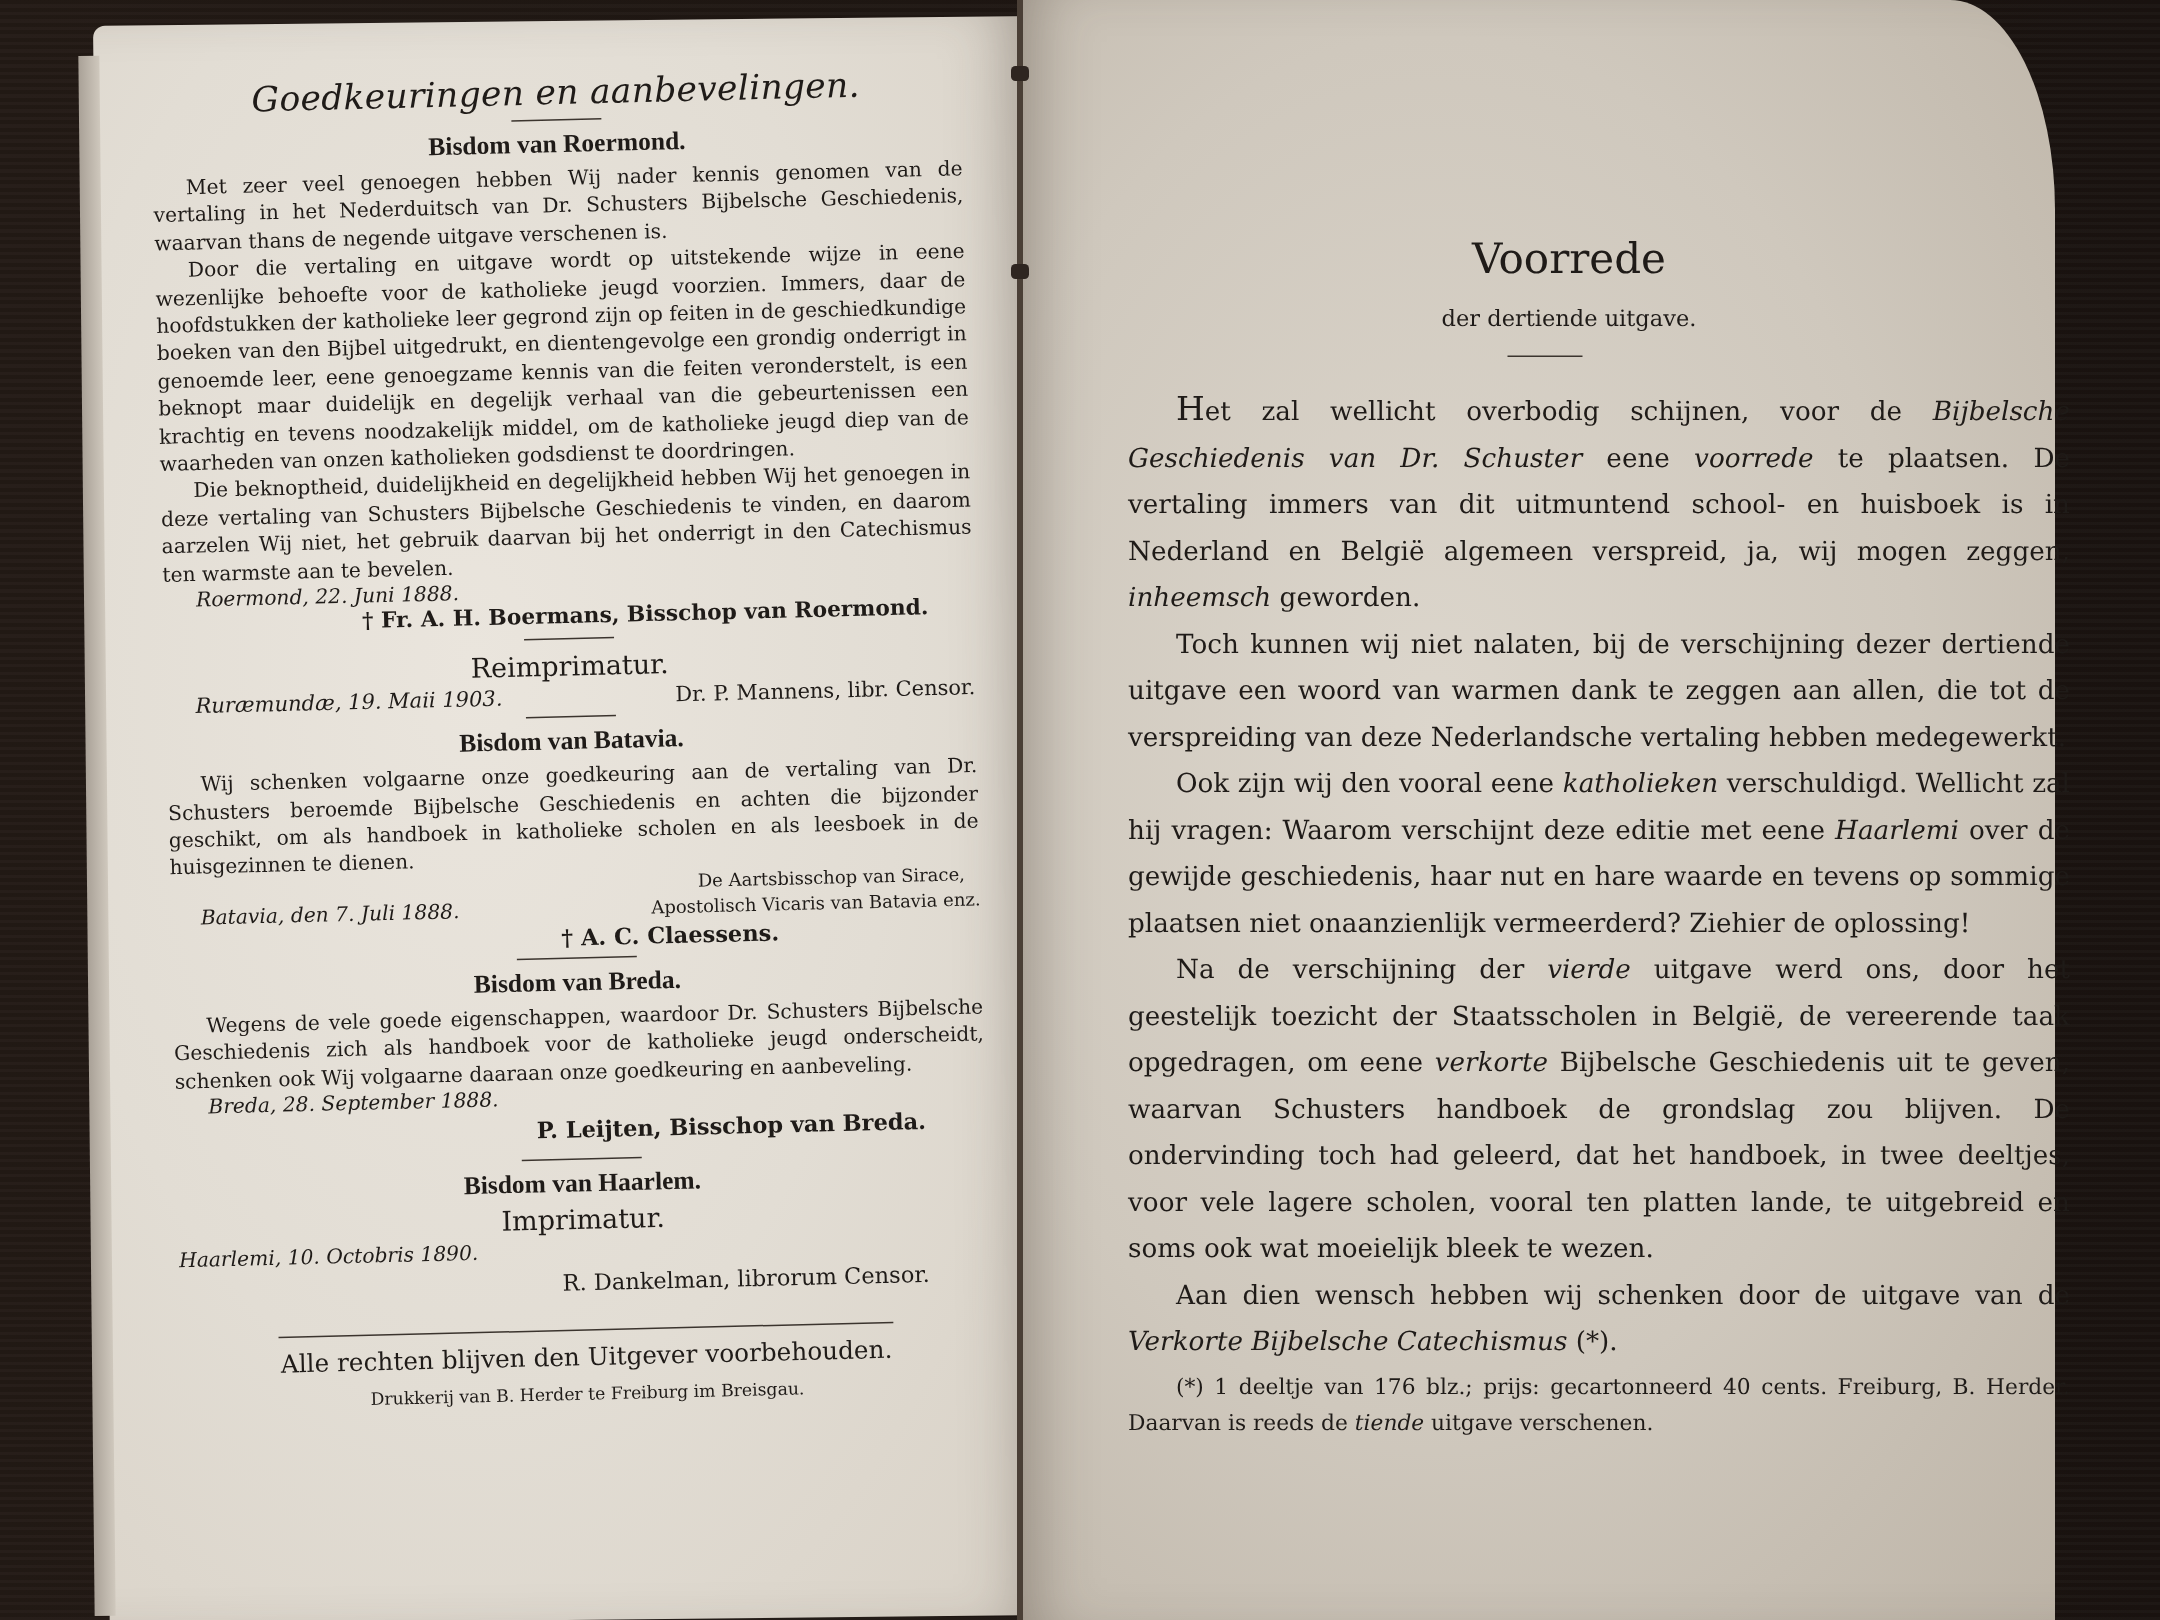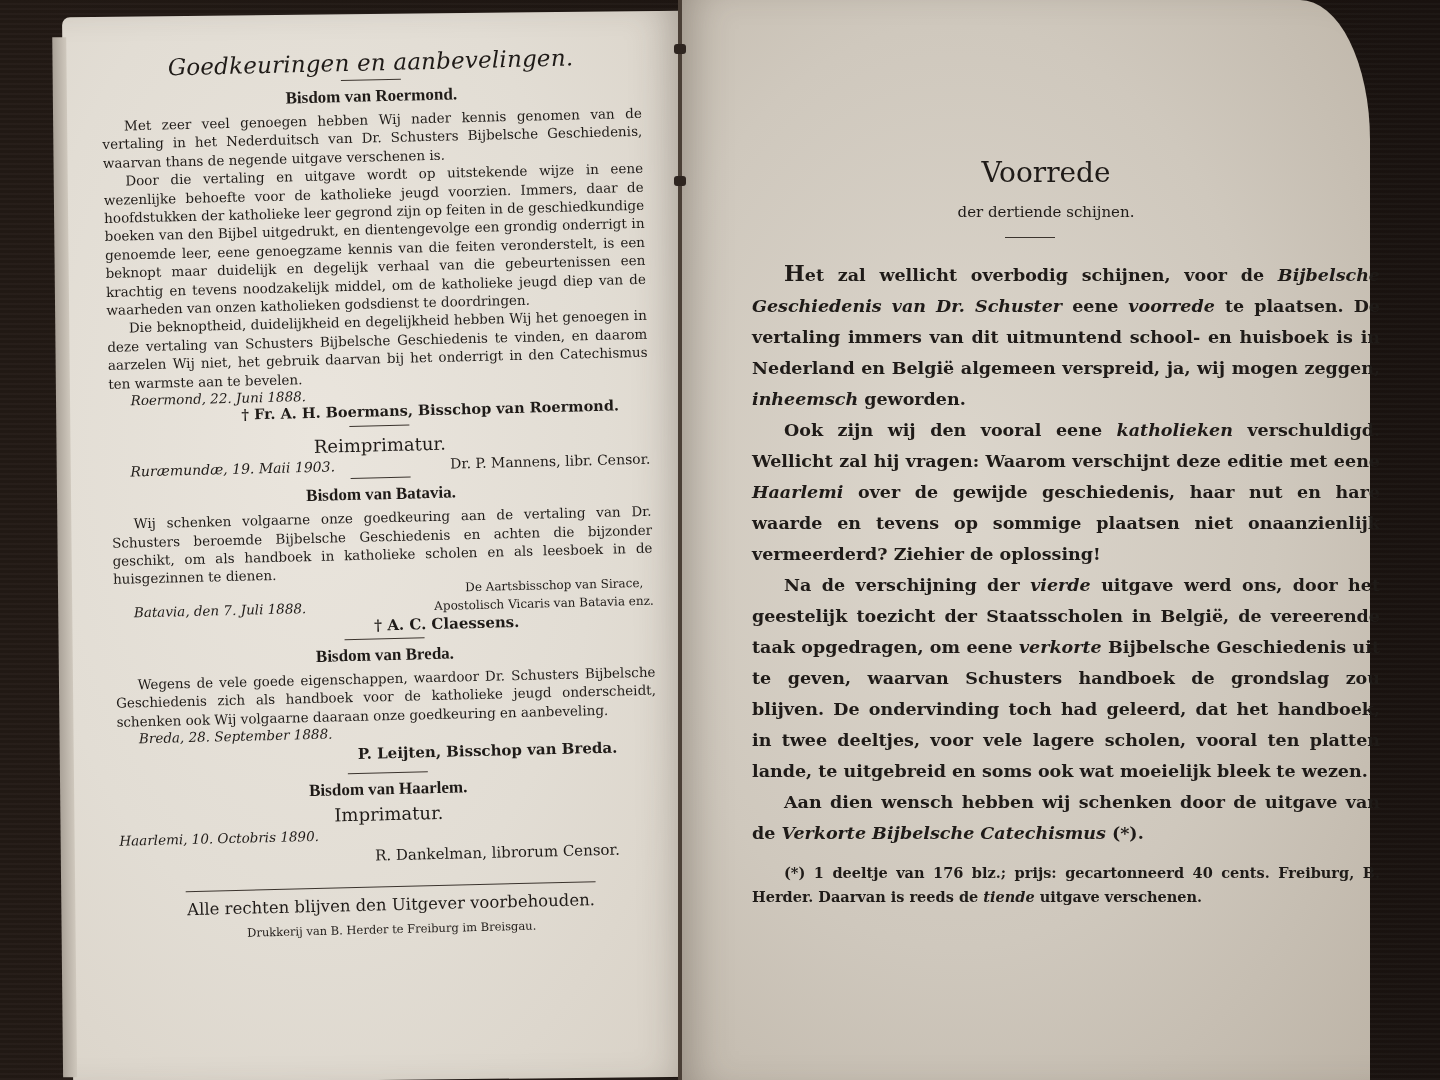--- a/index.html
+++ b/index.html
@@ -53,23 +53,23 @@
   .right { text-align:right; }
   .small { font-size:12px; }
   .lp .footer1 { text-align:center; font-size:16.5px; margin-top:8px; }
   .lp .footer2 { text-align:center; font-size:11.5px; margin-top:8px; }
 
   
   .rp { position:absolute; left:752px; top:156px; width:628px; }
   .rp .title { text-align:center; font-size:28px; margin-left:-40px; }
   .rp .subtitle { text-align:center; font-size:15px; margin:14px 0 0 -40px; }
   .rp .rule { width:50px; margin:16px auto 20px; margin-left:253px; }
-  .rp p { margin:0; font-size:17.5px; line-height:31px; text-align:justify; text-indent:32px;font-weight:bold; }
+  .rp p { margin:0; font-size:17.5px; line-height:31px; text-align:justify; text-indent:32px; }
   .rp p.first::first-letter { font-size:22px; }
-  .rp .note { font-size:14.5px; line-height:24px; text-indent:32px; margin-top:12px; }
+  .rp .note { font-size:14.5px; line-height:24px; text-indent:32px; margin-top:2px; }
 </style>
 </head>
 <body>
 
 <div class="table-wood"></div>
 
 <div class="book">
   <div class="page-left"></div>
   <div class="page-right"></div>
   <div class="gutter"></div>
@@ -126,25 +126,26 @@
       <div class="right" style="font-size:15px;margin-right:40px;margin-top:4px">R. Dankelman, librorum Censor.</div>
     </div>
 
     <div class="rule" style="width:410px;margin-top:22px"></div>
     <div class="footer1">Alle rechten blijven den Uitgever voorbehouden.</div>
     <div class="footer2">Drukkerij van B. Herder te Freiburg im Breisgau.</div>
   </div>
 
   <div class="rp">
     <div class="title">Voorrede</div>
-    <div class="subtitle">der dertiende schijnen.</div>
+    <div class="subtitle">der dertiende uitgave.</div>
     <div class="rule"></div>
 
     <p class="first"><span>Het zal wellicht overbodig schijnen, voor de </span><span class="it">Bijbelsche Geschiedenis van Dr. Schuster</span><span> eene </span><span class="it">voorrede</span><span> te plaatsen. De vertaling immers van dit uitmuntend school- en huisboek is in Nederland en België algemeen verspreid, ja, wij mogen zeggen, </span><span class="it">inheemsch</span><span> geworden.</span></p>
 
+    <p>Toch kunnen wij niet nalaten, bij de verschijning dezer dertiende uitgave een woord van warmen dank te zeggen aan allen, die tot de verspreiding van deze Nederlandsche vertaling hebben medegewerkt.</p>
 
     <p><span>Ook zijn wij den vooral eene </span><span class="it">katholieken</span><span> verschuldigd. Wellicht zal hij vragen: Waarom verschijnt deze editie met eene </span><span class="it">Haarlemi</span><span> over de gewijde geschiedenis, haar nut en hare waarde en tevens op sommige plaatsen niet onaanzienlijk vermeerderd? Ziehier de oplossing!</span></p>
 
     <p><span>Na de verschijning der </span><span class="it">vierde</span><span> uitgave werd ons, door het geestelijk toezicht der Staatsscholen in België, de vereerende taak opgedragen, om eene </span><span class="it">verkorte</span><span> Bijbelsche Geschiedenis uit te geven, waarvan Schusters handboek de grondslag zou blijven. De ondervinding toch had geleerd, dat het handboek, in twee deeltjes, voor vele lagere scholen, vooral ten platten lande, te uitgebreid en soms ook wat moeielijk bleek te wezen.</span></p>
 
     <p><span>Aan dien wensch hebben wij schenken door de uitgave van de </span><span class="it">Verkorte Bijbelsche Catechismus</span><span> (*).</span></p>
 
     <p class="note"><span>(*) 1 deeltje van 176 blz.; prijs: gecartonneerd 40 cents. Freiburg, B. Herder. Daarvan is reeds de </span><span class="it">tiende</span><span> uitgave verschenen.</span></p>
   </div>
 </div>

